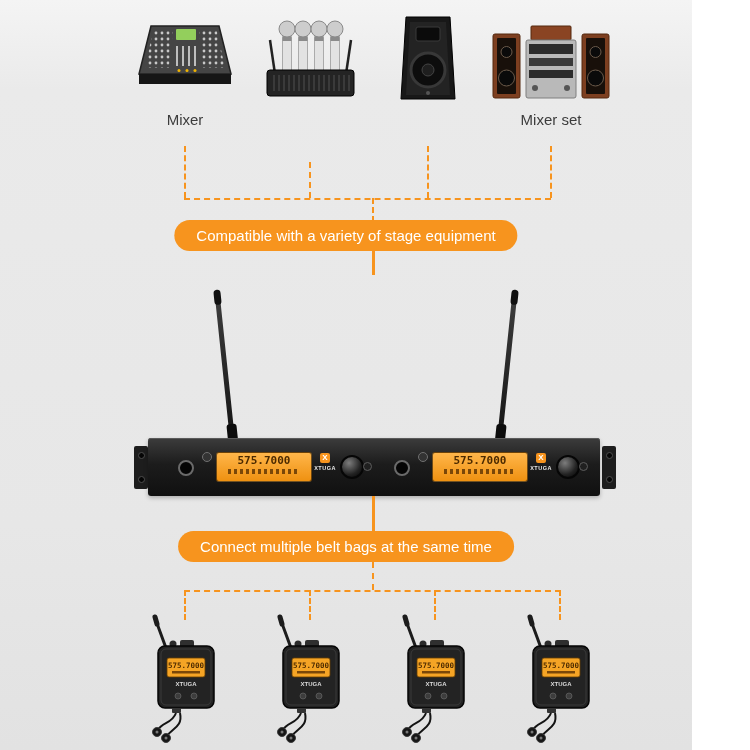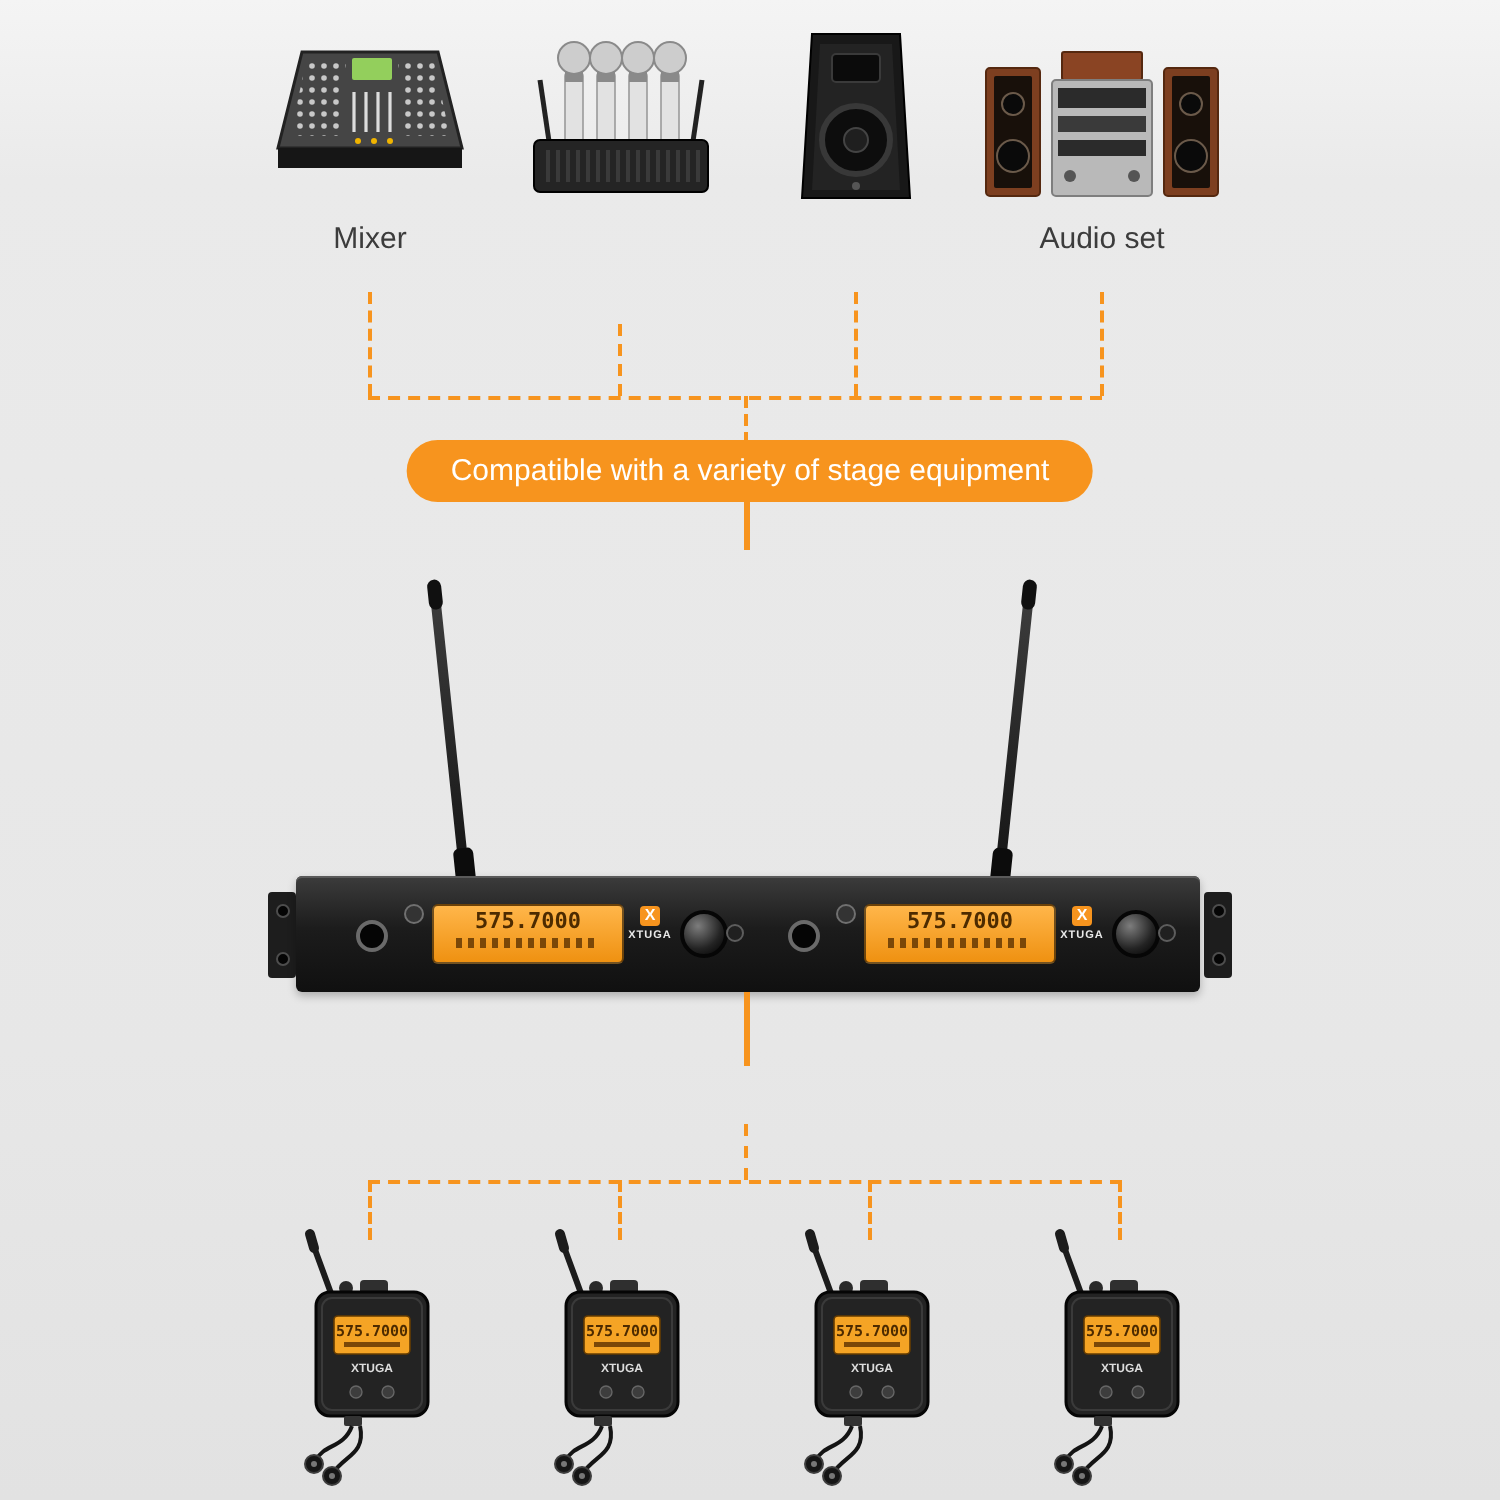--- a/index.html
+++ b/index.html
@@ -1,17 +1,17 @@
 <!DOCTYPE html>
 <html><head>
 <meta charset="utf-8">
 <style>
   html,body{margin:0;padding:0;}
   .canvas{
-    position:relative;width:750px;height:750px;overflow:hidden;
+    position:relative;width:692px;height:750px;overflow:hidden;
     background:linear-gradient(180deg,#f4f4f4 0%,#eaeaea 12%,#e7e7e7 70%,#e2e2e2 100%);
     font-family:"Liberation Sans",sans-serif;
   }
   
   .equip-item{position:absolute;top:10px;width:130px;text-align:center;}
   .equip-item .device{height:92px;display:flex;align-items:flex-end;justify-content:center;}
   .equip-label{margin-top:9px;font-size:15px;line-height:1.25;color:#3c3c3c;}
   #equip-mixer{left:120px;} #equip-mic{left:245px;} #equip-audio{left:363px;} #equip-family{left:486px;}
   
   .dash-v{position:absolute;width:0;border-left:2px dashed #f7941e;}
@@ -165,21 +165,21 @@
         <circle cx="104.5" cy="60" r="8" fill="#0a0a0a" stroke="#6b5a4a"></circle>
         <rect x="40" y="8" width="40" height="14" rx="1" fill="#8a4423" stroke="#55280f"></rect>
         <rect x="35" y="22" width="50" height="58" rx="2" fill="#b9b9b9" stroke="#7e7e7e"></rect>
         <rect x="38" y="26" width="44" height="10" fill="#2b2b2b"></rect>
         <rect x="38" y="40" width="44" height="8" fill="#3a3a3a"></rect>
         <rect x="38" y="52" width="44" height="8" fill="#2b2b2b"></rect>
         <circle cx="44" cy="70" r="3" fill="#555"></circle>
         <circle cx="76" cy="70" r="3" fill="#555"></circle>
       </svg>
     </div>
-    <div class="equip-label">Audio set</div>
+    <div class="equip-label">Mixer set</div>
   </div>
 
   <div class="dash-v" id="dv-mixer"></div>
   <div class="dash-v" id="dv-mic"></div>
   <div class="dash-v" id="dv-audio"></div>
   <div class="dash-v" id="dv-family"></div>
   <div class="dash-h" id="dh-top"></div>
   <div class="dash-v" id="dv-center-top"></div>
 
   <div class="banner" id="banner-top">Compatible with a variety of stage equipment</div>
@@ -215,20 +215,21 @@
       <div class="brand">
         <span class="x-mark">X</span>
         <span class="brand-text">XTUGA</span>
       </div>
       <div class="knob"></div>
       <div class="led"></div>
     </div>
   </div>
 
   <div class="solid-v" id="sv-2"></div>
+  <div class="banner" id="banner-bottom">Connect multiple belt bags at the same time</div>
 
   <div class="dash-v" id="dv-center-bottom"></div>
   <div class="dash-h" id="dh-bottom"></div>
   <div class="dash-v" id="dv-p1"></div>
   <div class="dash-v" id="dv-p2"></div>
   <div class="dash-v" id="dv-p3"></div>
   <div class="dash-v" id="dv-p4"></div>
 
   <div class="bodypack" id="bp-1">
     <svg width="110" height="132" viewBox="0 0 110 132">

